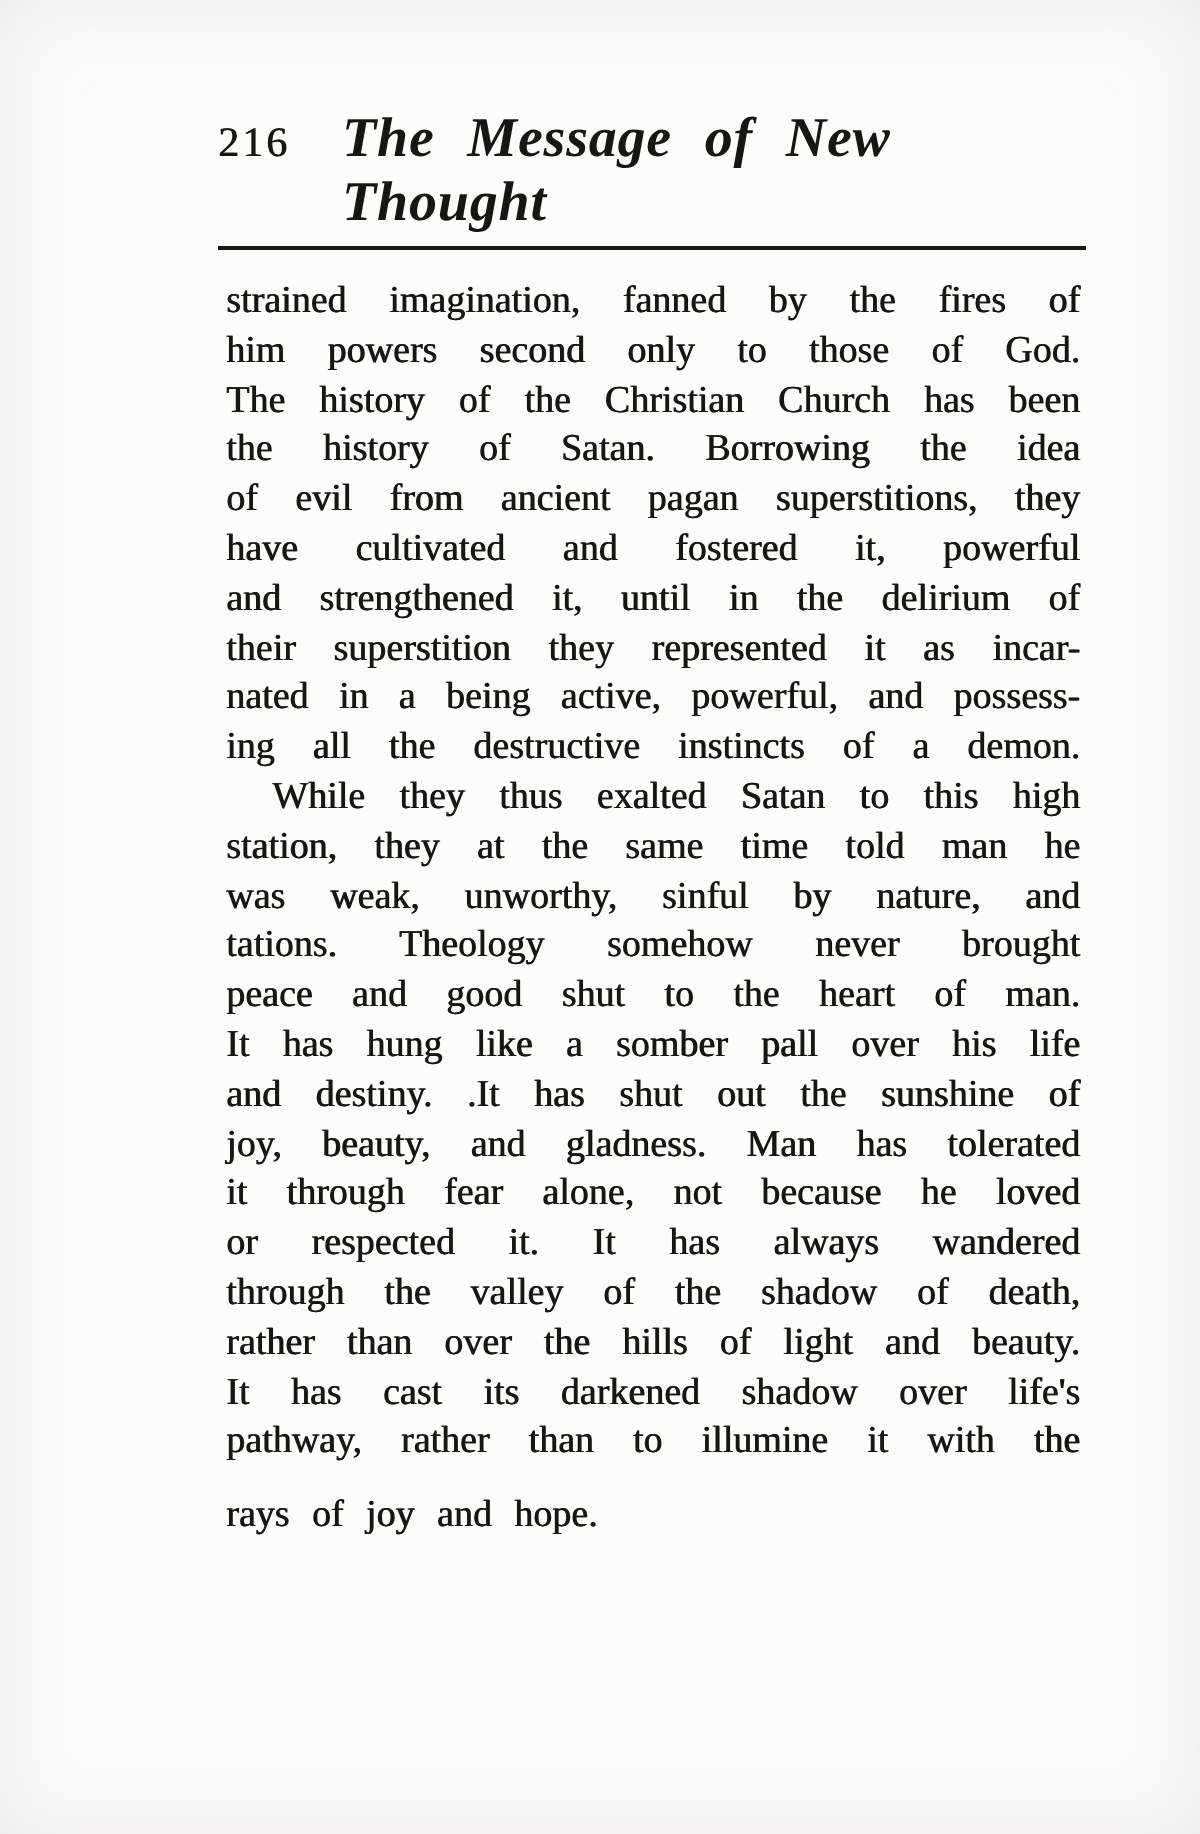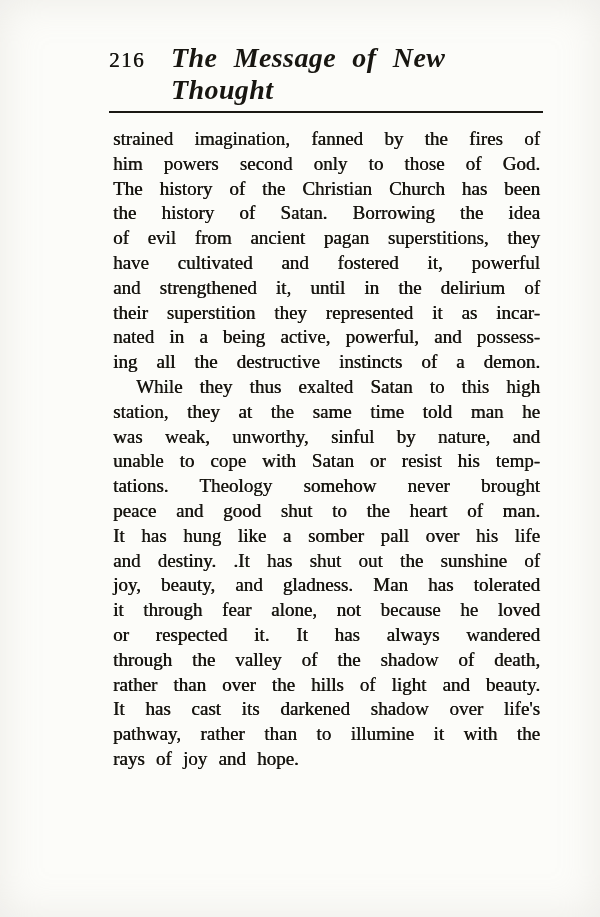--- a/index.html
+++ b/index.html
@@ -19,21 +19,21 @@
     height: 917px;
     background: #fcfcf9;
     color: #181611;
     box-shadow: inset 0 0 40px rgba(190,188,180,0.25);
   }
   .page-header {
     display: flex;
     align-items: baseline;
     margin-left: 109px;
     width: 434px;
-    padding-top: 42px;
+    padding-top: 54px;
     padding-bottom: 5px;
     border-bottom: 2.5px solid #1a1813;
   }
   .page-num {
     font-size: 21px;
     letter-spacing: 1.5px;
     text-shadow: 0.4px 0 0 currentColor;
   }
   .page-title {
     margin-left: 26px;
@@ -55,20 +55,21 @@
     line-height: 24.8px;
     text-align: justify;
     text-align-last: justify;
     text-shadow: 0.4px 0 0 currentColor;
     white-space: normal;
   }
   .line.last-left {
     text-align: left;
     text-align-last: left;
     word-spacing: 0.34em;
+    margin-top: 12px;
   }
 </style>
 </head>
 <body>
 
 <div class="page">
   <header class="page-header">
     <span class="page-num">216</span>
     <span class="page-title">The Message of New Thought</span>
   </header>
@@ -82,21 +83,20 @@
         <div class="line">have cultivated and fostered it, powerful</div>
         <div class="line">and strengthened it, until in the delirium of</div>
         <div class="line">their superstition they represented it as incar-</div>
         <div class="line">nated in a being active, powerful, and possess-</div>
         <div class="line">ing all the destructive instincts of a demon.</div>
       </div>
       <div class="para indent">
         <div class="line">While they thus exalted Satan to this high</div>
         <div class="line">station, they at the same time told man he</div>
         <div class="line">was weak, unworthy, sinful by nature, and</div>
-        <div class="line">unable to cope with Satan or resist his temp-</div>
         <div class="line">tations. Theology somehow never brought</div>
         <div class="line">peace and good shut to the heart of man.</div>
         <div class="line">It has hung like a somber pall over his life</div>
         <div class="line">and destiny. .It has shut out the sunshine of</div>
         <div class="line">joy, beauty, and gladness. Man has tolerated</div>
         <div class="line">it through fear alone, not because he loved</div>
         <div class="line">or respected it. It has always wandered</div>
         <div class="line">through the valley of the shadow of death,</div>
         <div class="line">rather than over the hills of light and beauty.</div>
         <div class="line">It has cast its darkened shadow over life's</div>

